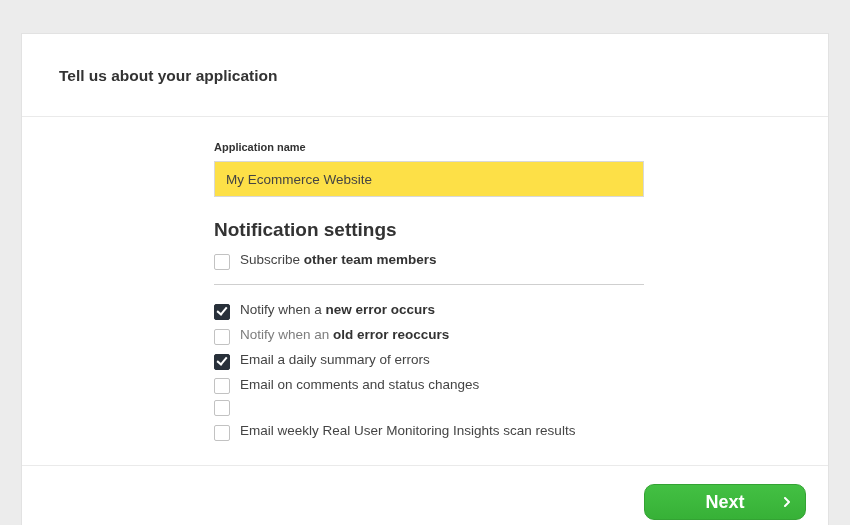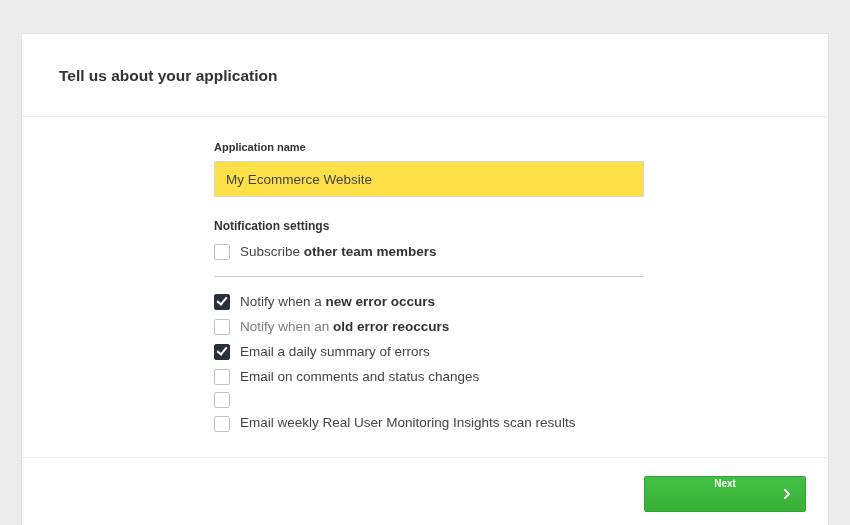--- a/index.html
+++ b/index.html
@@ -45,34 +45,34 @@
     width: 100%;
     height: 36px;
     border: 1px solid #d8d8d8;
     background: #fde047;
     padding: 0 11px;
     font-size: 13.5px;
     color: #444;
     outline: none;
   }
   .section-label {
-    font-size: 12px;
+    font-size: 19px;
     font-weight: 700;
     color: #333333;
     margin-top: 22px;
     margin-bottom: 10px;
   }
   .divider {
     border: none;
     border-top: 1px solid #cfcfcf;
     margin: 14px 0 16px 0;
   }
   .chk-row {
     display: flex;
-    align-items: center;
+    align-items: flex-end;
     margin-bottom: 6px;
     font-size: 13.5px;
     color: #444444;
     line-height: 1.4;
   }
   .chk-row.dim { color: #7d7d7d; }
   .chk {
     width: 16px;
     height: 16px;
     border: 1px solid #c2c2c2;
@@ -100,26 +100,27 @@
   .card-footer {
     padding: 18px 22px 20px 22px;
     display: flex;
     justify-content: flex-end;
   }
   .btn-next {
     background: #3fb93f;
     background: linear-gradient(#43c043, #37b137);
     color: #fff;
     font-weight: 700;
-    font-size: 10px;
+    font-size: 18px;
     border: 1px solid #33a333;
-    border-radius: 2px;
+    border-radius: 10px;
     height: 36px;
     width: 162px;
     display: flex;
+    align-items: center;
     justify-content: center;
     cursor: pointer;
     position: relative;
   }
   .btn-next .chev {
     position: absolute;
     right: 14px;
     top: 50%;
     transform: translateY(-50%);
   }

